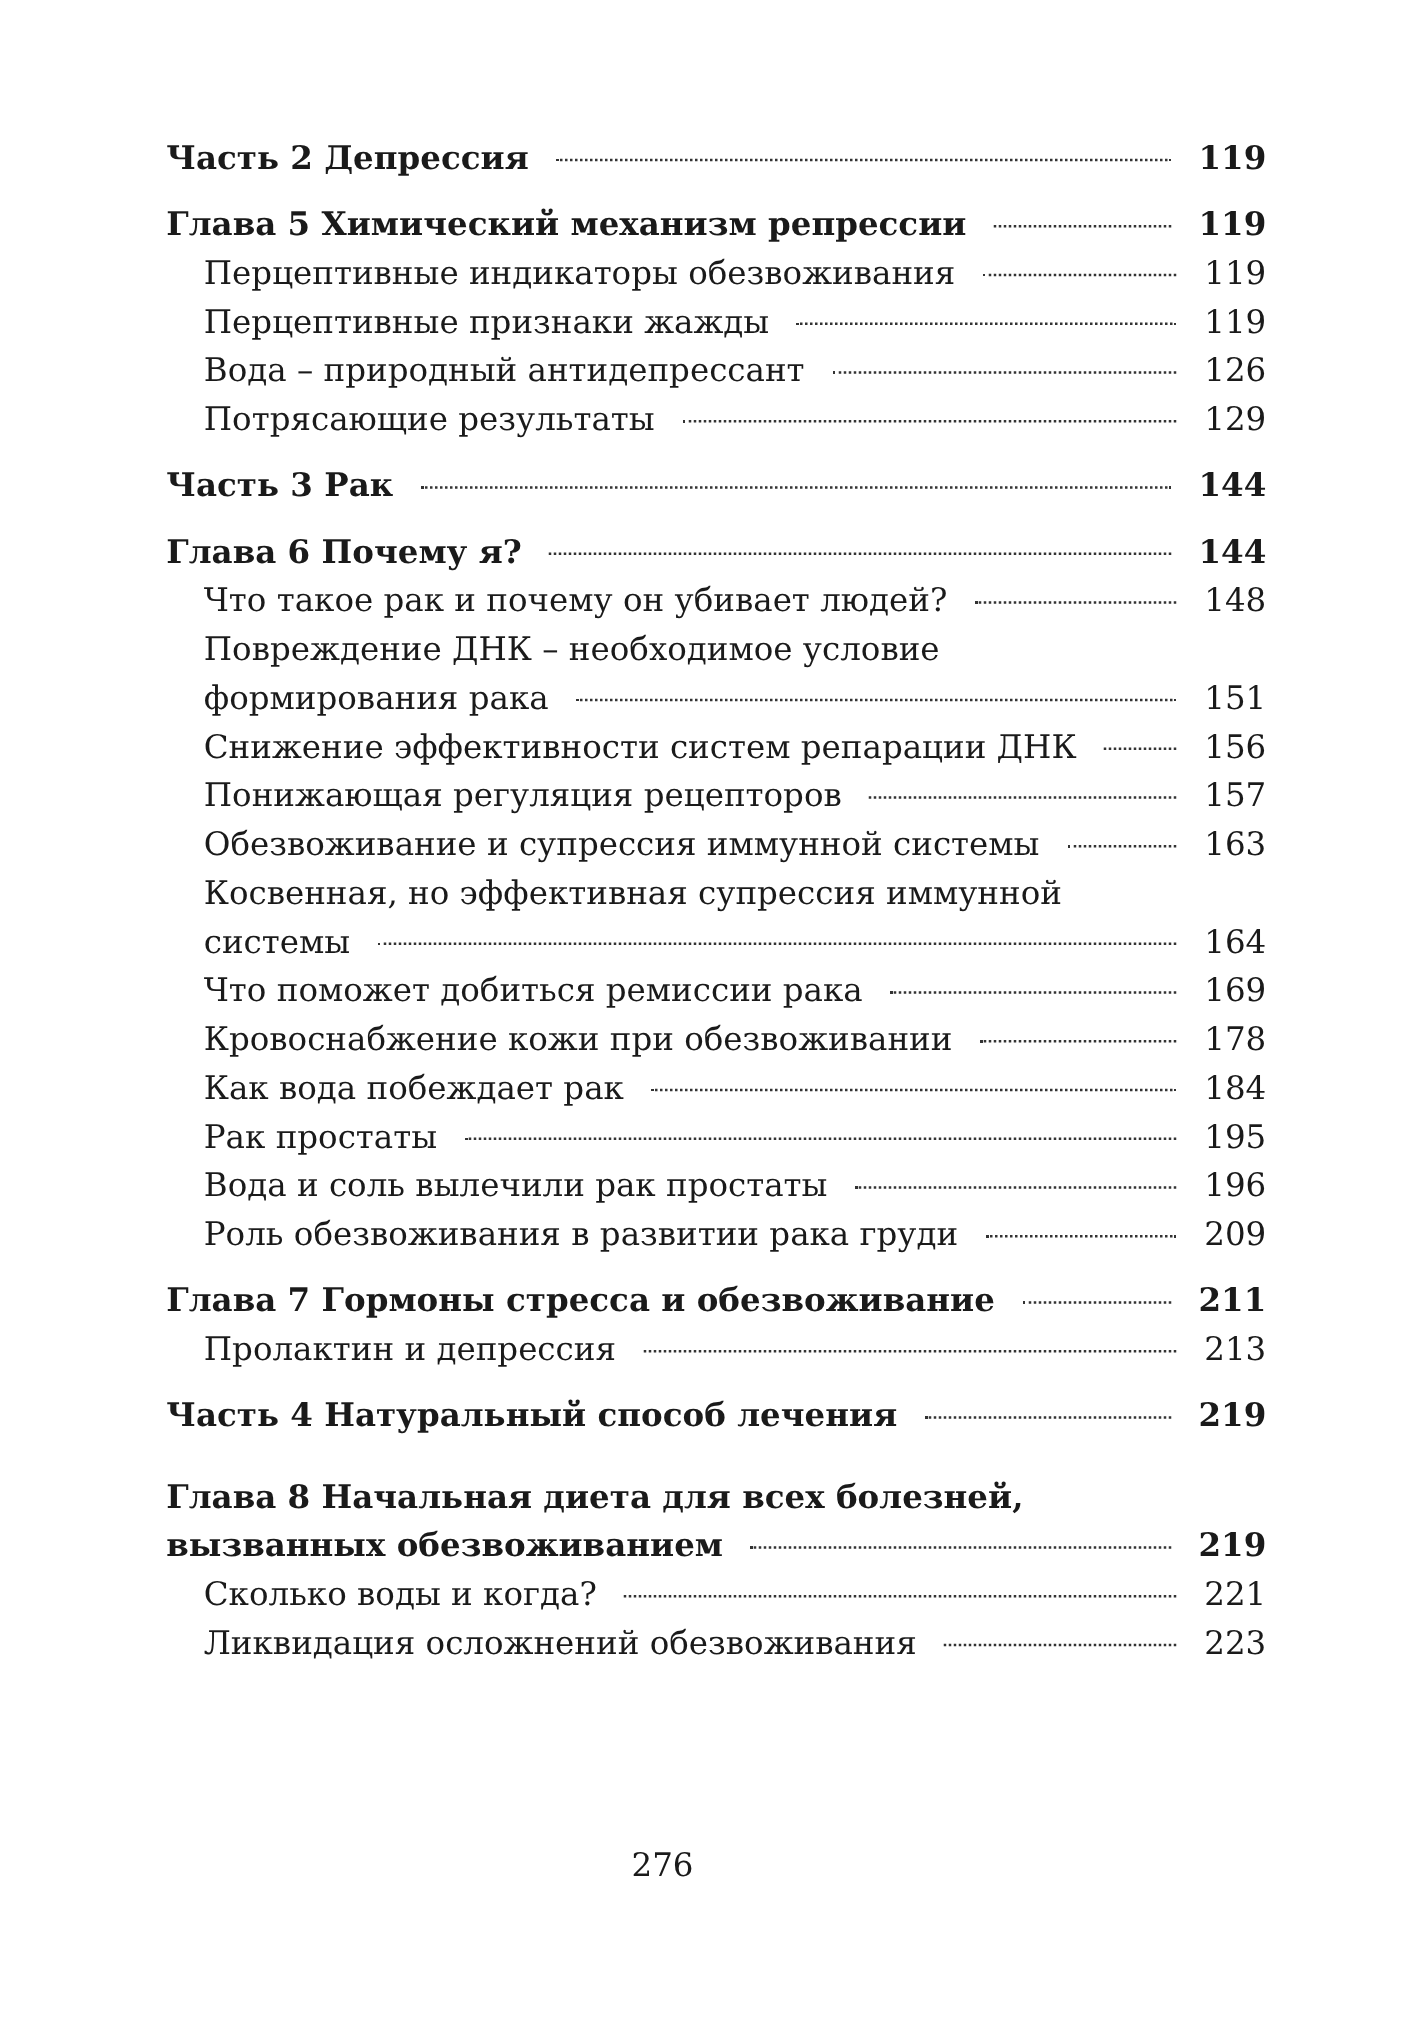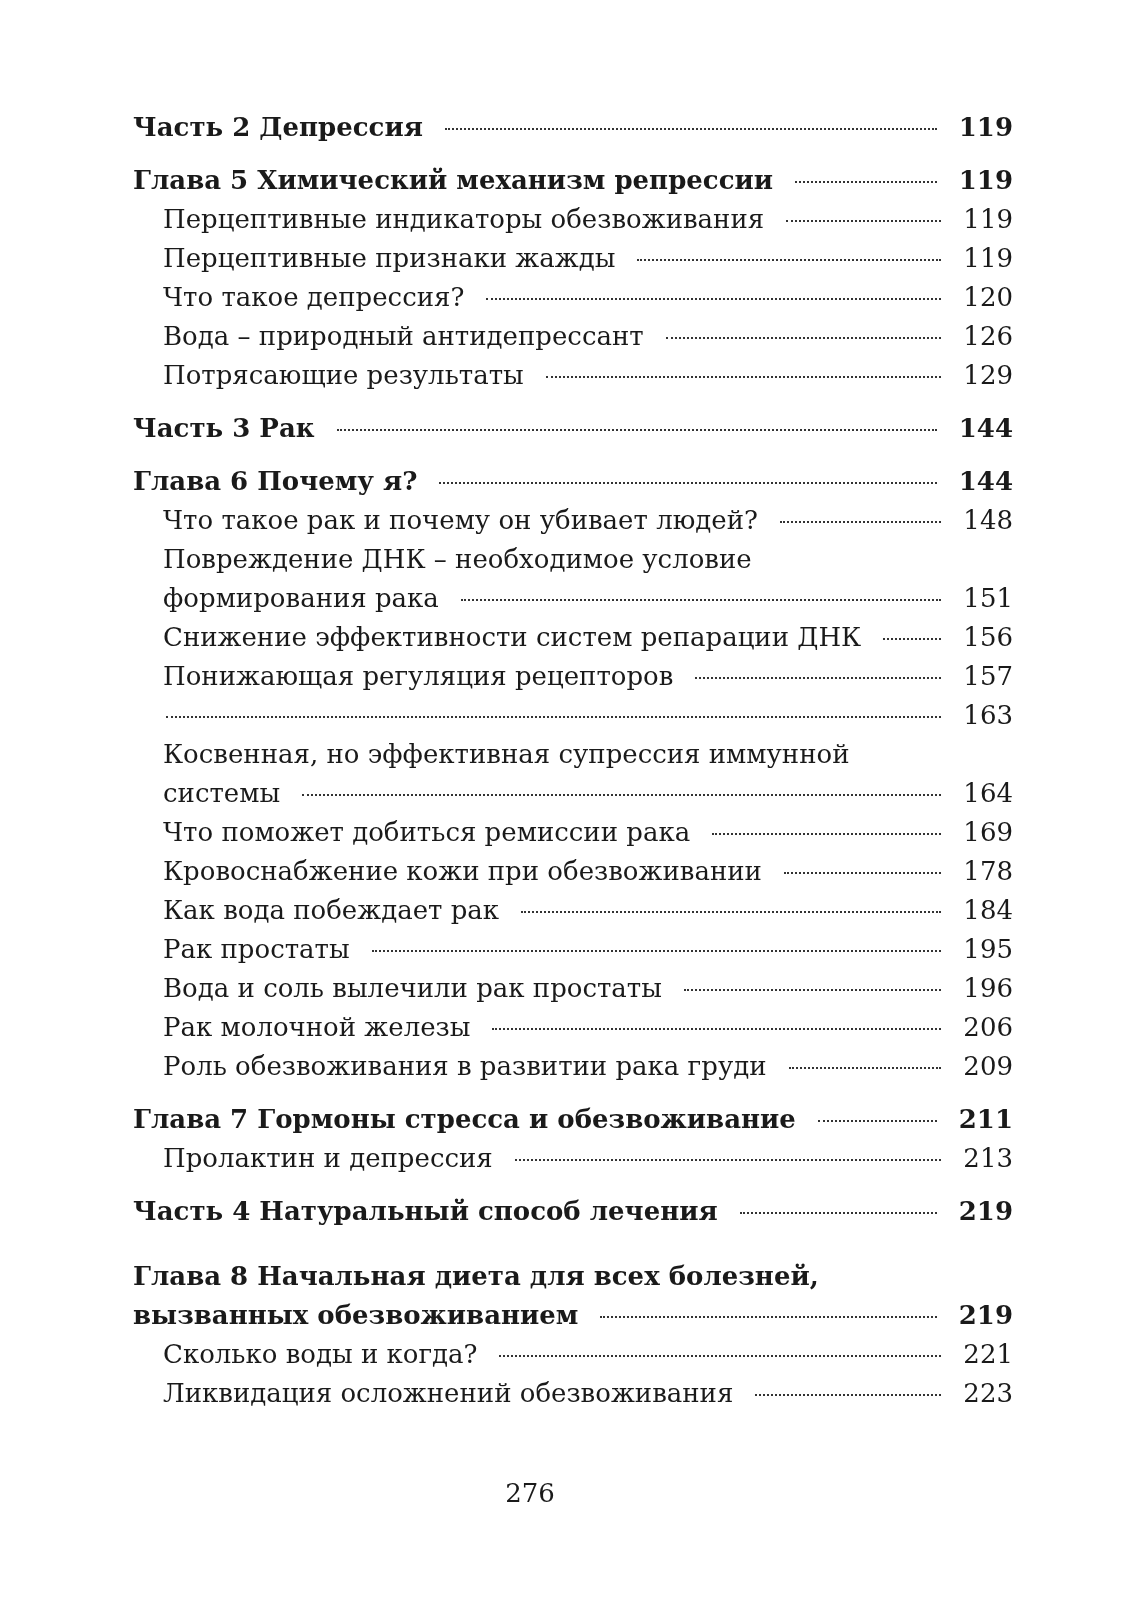--- a/index.html
+++ b/index.html
@@ -35,25 +35,20 @@
       <span class="title">Перцептивные индикаторы обезвоживания</span>
       <span class="dots"></span>
       <span class="page">119</span>
     </div>
   <div class="entry sub">
       <span class="title">Перцептивные признаки жажды</span>
       <span class="dots"></span>
       <span class="page">119</span>
     </div>
   <div class="entry sub">
-      <span class="title">Что такое депрессия?</span>
-      <span class="dots"></span>
-      <span class="page">120</span>
-    </div>
-  <div class="entry sub">
       <span class="title">Вода – природный антидепрессант</span>
       <span class="dots"></span>
       <span class="page">126</span>
     </div>
   <div class="entry sub">
       <span class="title">Потрясающие результаты</span>
       <span class="dots"></span>
       <span class="page">129</span>
     </div>
 
@@ -82,20 +77,21 @@
       <span class="title">Снижение эффективности систем репарации ДНК</span>
       <span class="dots"></span>
       <span class="page">156</span>
     </div>
   <div class="entry sub">
       <span class="title">Понижающая регуляция рецепторов</span>
       <span class="dots"></span>
       <span class="page">157</span>
     </div>
   <div class="entry sub">
+      <span class="title">Обезвоживание и супрессия иммунной системы</span>
       <span class="dots"></span>
       <span class="page">163</span>
     </div>
   <div class="wrapline">Косвенная, но эффективная супрессия иммунной</div>
   <div class="entry sub">
       <span class="title">системы</span>
       <span class="dots"></span>
       <span class="page">164</span>
     </div>
   <div class="entry sub">
@@ -115,25 +111,20 @@
     </div>
   <div class="entry sub">
       <span class="title">Рак простаты</span>
       <span class="dots"></span>
       <span class="page">195</span>
     </div>
   <div class="entry sub">
       <span class="title">Вода и соль вылечили рак простаты</span>
       <span class="dots"></span>
       <span class="page">196</span>
-    </div>
-  <div class="entry sub">
-      <span class="title">Рак молочной железы</span>
-      <span class="dots"></span>
-      <span class="page">206</span>
     </div>
   <div class="entry sub">
       <span class="title">Роль обезвоживания в развитии рака груди</span>
       <span class="dots"></span>
       <span class="page">209</span>
     </div>
 
   <div class="entry bold gap">
       <span class="title">Глава 7 Гормоны стресса и обезвоживание</span>
       <span class="dots"></span>

